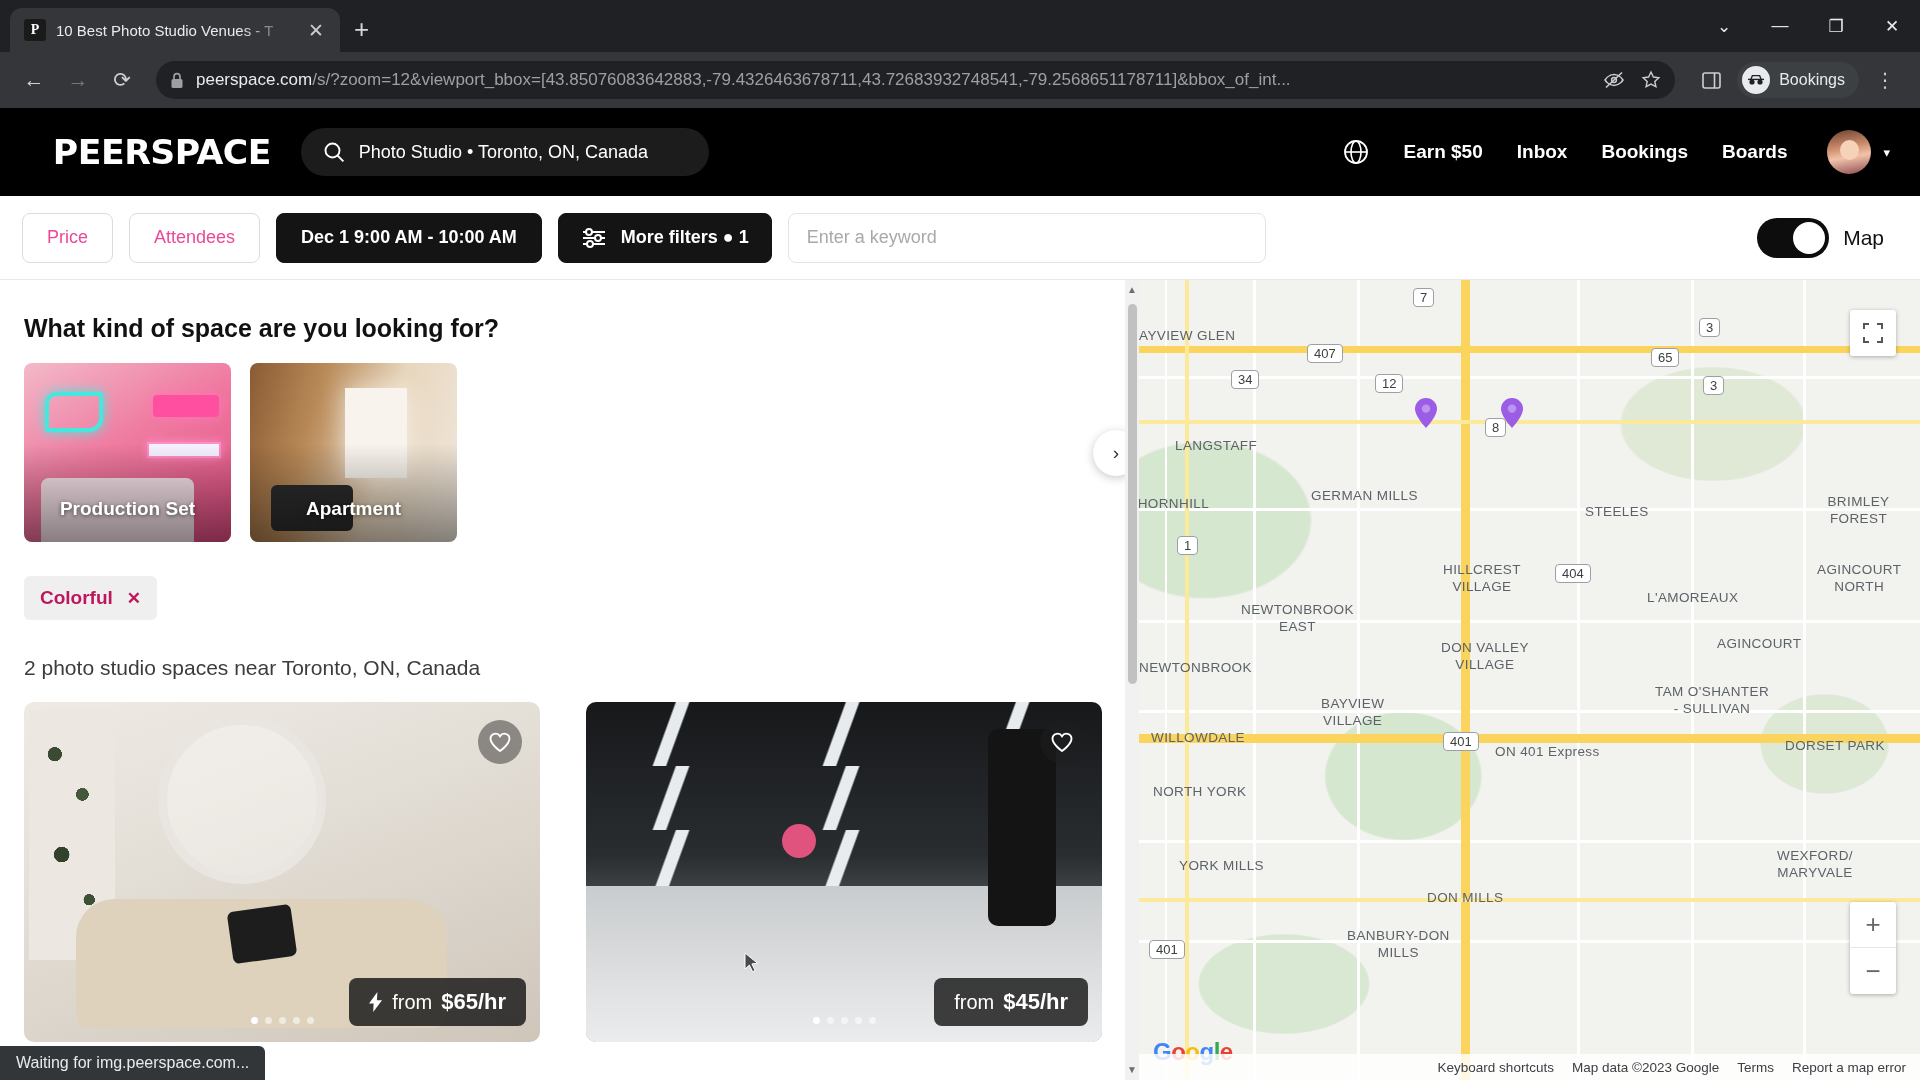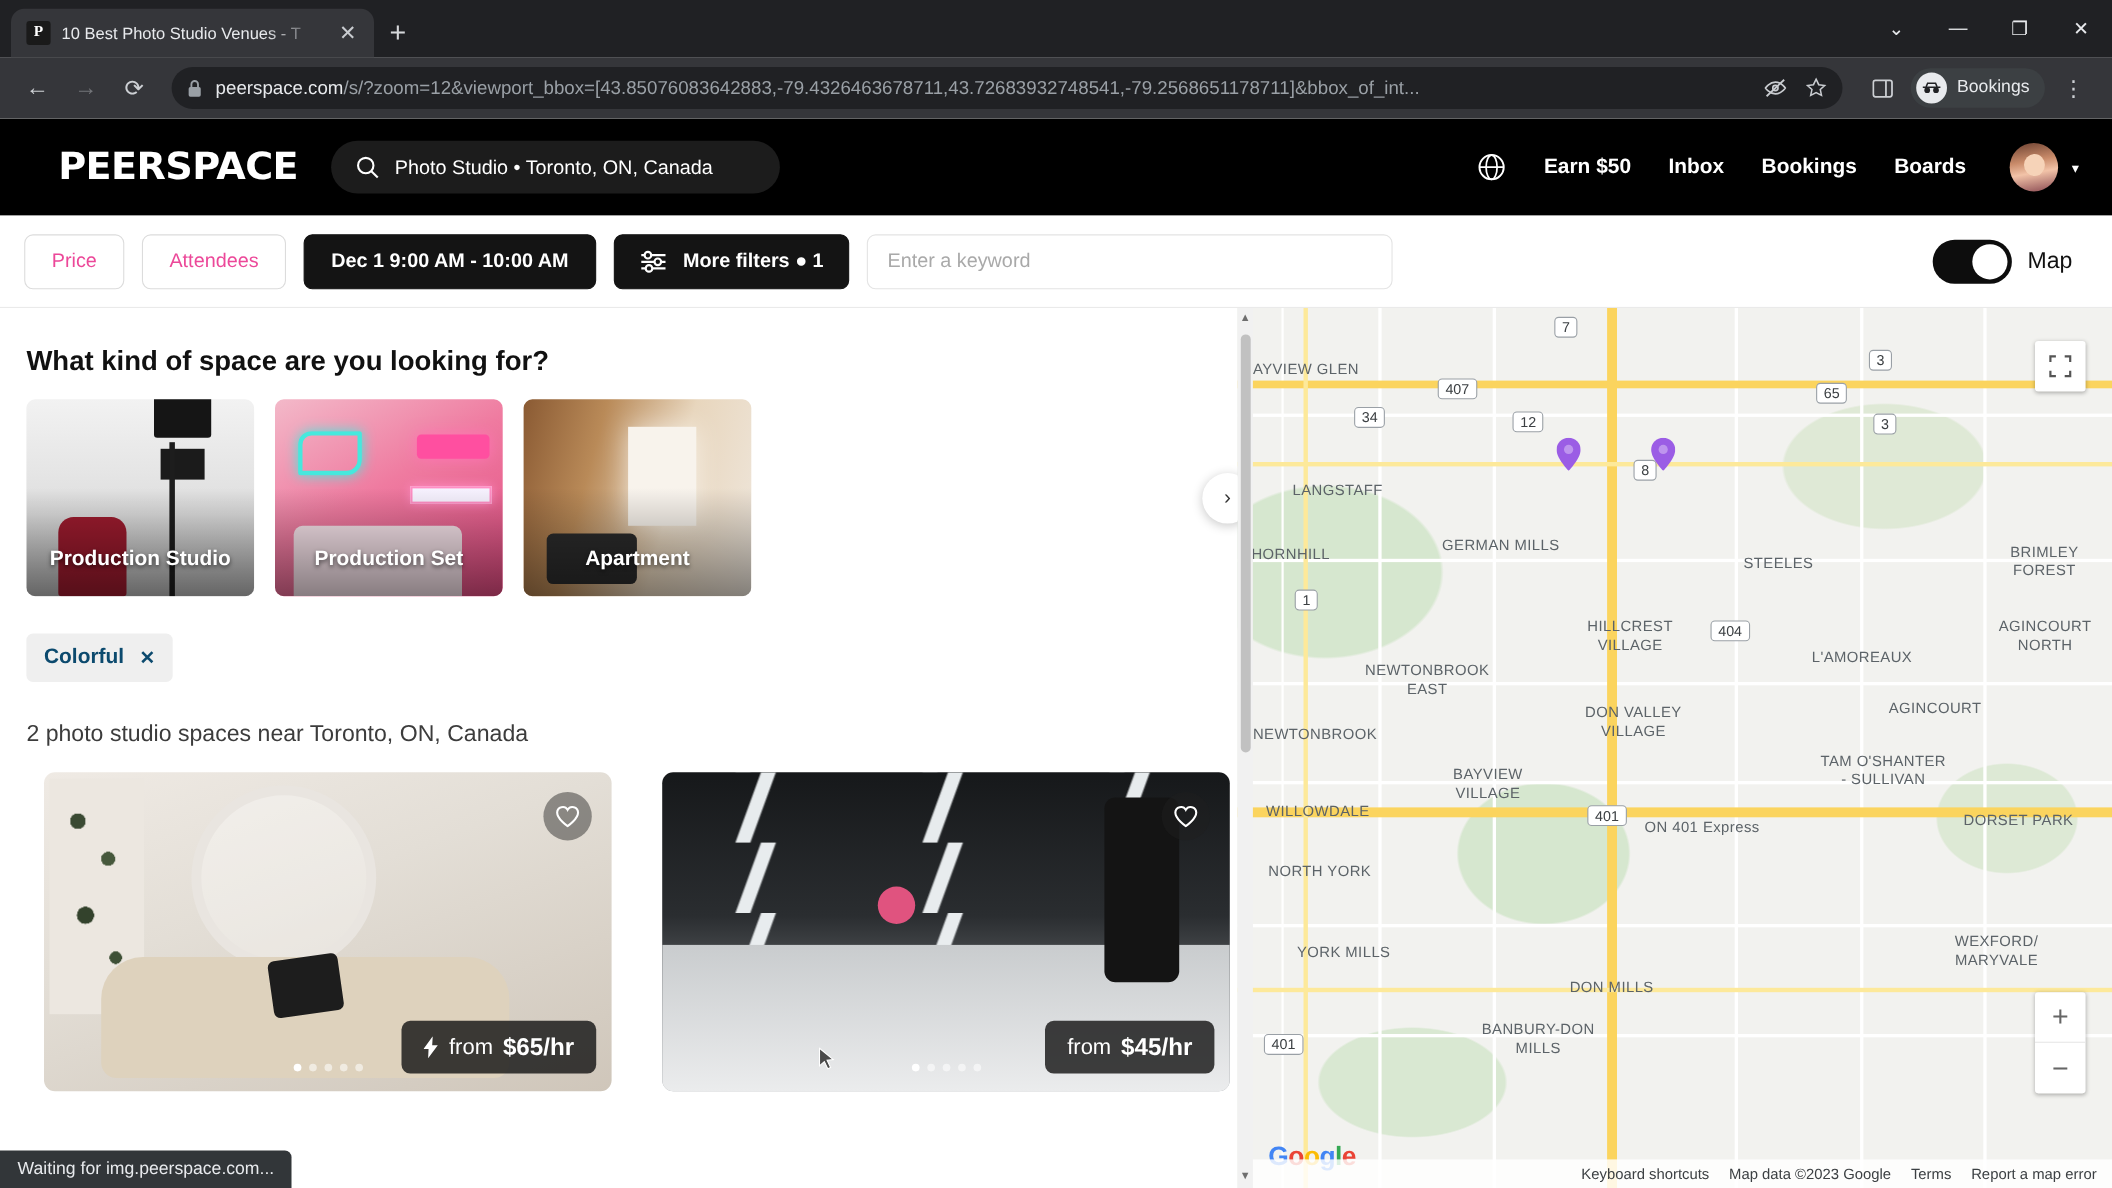--- a/index.html
+++ b/index.html
@@ -174,30 +174,30 @@
   .cat-next {
     position: absolute; right: -14px; top: 50%; transform: translateY(-50%);
     width: 46px; height: 46px; border-radius: 50%; background: #fff;
     box-shadow: 0 2px 10px rgba(0,0,0,.22); display: flex; align-items: center;
     justify-content: center; font-size: 19px; color: #333; cursor: pointer; z-index: 6;
   }
 
   .chip-row { margin-top: 34px; }
   .chip {
     display: inline-flex; align-items: center; gap: 14px; background: #efefef;
-    border-radius: 6px; padding: 11px 16px; font-size: 19px; color: #0c4a6e; font-weight:600;
+    border-radius: 6px; padding: 11px 16px; font-size: 19px; color: #be185d; font-weight:600;
     cursor: pointer;
   }
   .chip .x { font-size: 17px; font-weight: 700; cursor: pointer; }
 
   .count-line { margin-top: 36px; font-size: 21px; color: #3c3c3c; }
 
   .listings { display: flex; gap: 46px; margin-top: 22px; }
   .listing { width: 516px; position: relative; }
-  .listing-img { width: 516px; height: 290px; border-radius: 10px; overflow: hidden; position: relative; margin-left: 16px; }
+  .listing-img { width: 516px; height: 340px; border-radius: 10px; overflow: hidden; position: relative; }
   .li1 { background: linear-gradient(160deg,#efeae4 0%,#e3ded6 40%,#cfc6ba 100%); }
   .li1 .ring{position:absolute;left:26%;top:4%;width:168px;height:168px;border:9px solid #e9e5e0;border-radius:50%;background:rgba(255,255,255,.35);}
   .li1 .sofa{position:absolute;left:10%;bottom:4%;width:72%;height:38%;background:#ded2bd;border-radius:38px 38px 14px 14px;}
   .li1 .pillow{position:absolute;left:40%;bottom:24%;width:64px;height:52px;background:#1d1d1d;border-radius:6px;transform:rotate(-8deg);}
   .li1 .plant{position:absolute;left:1%;top:2%;width:86px;height:74%;background:
      radial-gradient(circle 10px at 30% 18%,#3a4a33 0 70%,transparent 72%),
      radial-gradient(circle 9px at 62% 34%,#46583c 0 70%,transparent 72%),
      radial-gradient(circle 11px at 38% 58%,#33422c 0 70%,transparent 72%),
      radial-gradient(circle 8px at 70% 76%,#3e5036 0 70%,transparent 72%),#ece7e0;}
   .li2 { background: linear-gradient(to bottom,#16181a 0%,#2a2d30 45%,#9fa3a7 100%); }
@@ -391,25 +391,20 @@
         <span class="map-label">Map</span>
       </div>
     </div>
 
     <div class="main">
 
       <div class="results">
         <div class="sec-title">What kind of space are you looking for?</div>
 
         <div class="cat-row">
-          <div class="cat-card c2">
-            <div class="chair"></div>
-            <div class="shade"></div>
-            <div class="cap">Production Studio</div>
-          </div>
           <div class="cat-card c3">
             <div class="bed"></div>
             <div class="neon1"></div>
             <div class="neon2"></div>
             <div class="neon3"></div>
             <div class="shade"></div>
             <div class="cap">Production Set</div>
           </div>
           <div class="cat-card c5">
             <div class="win"></div>

